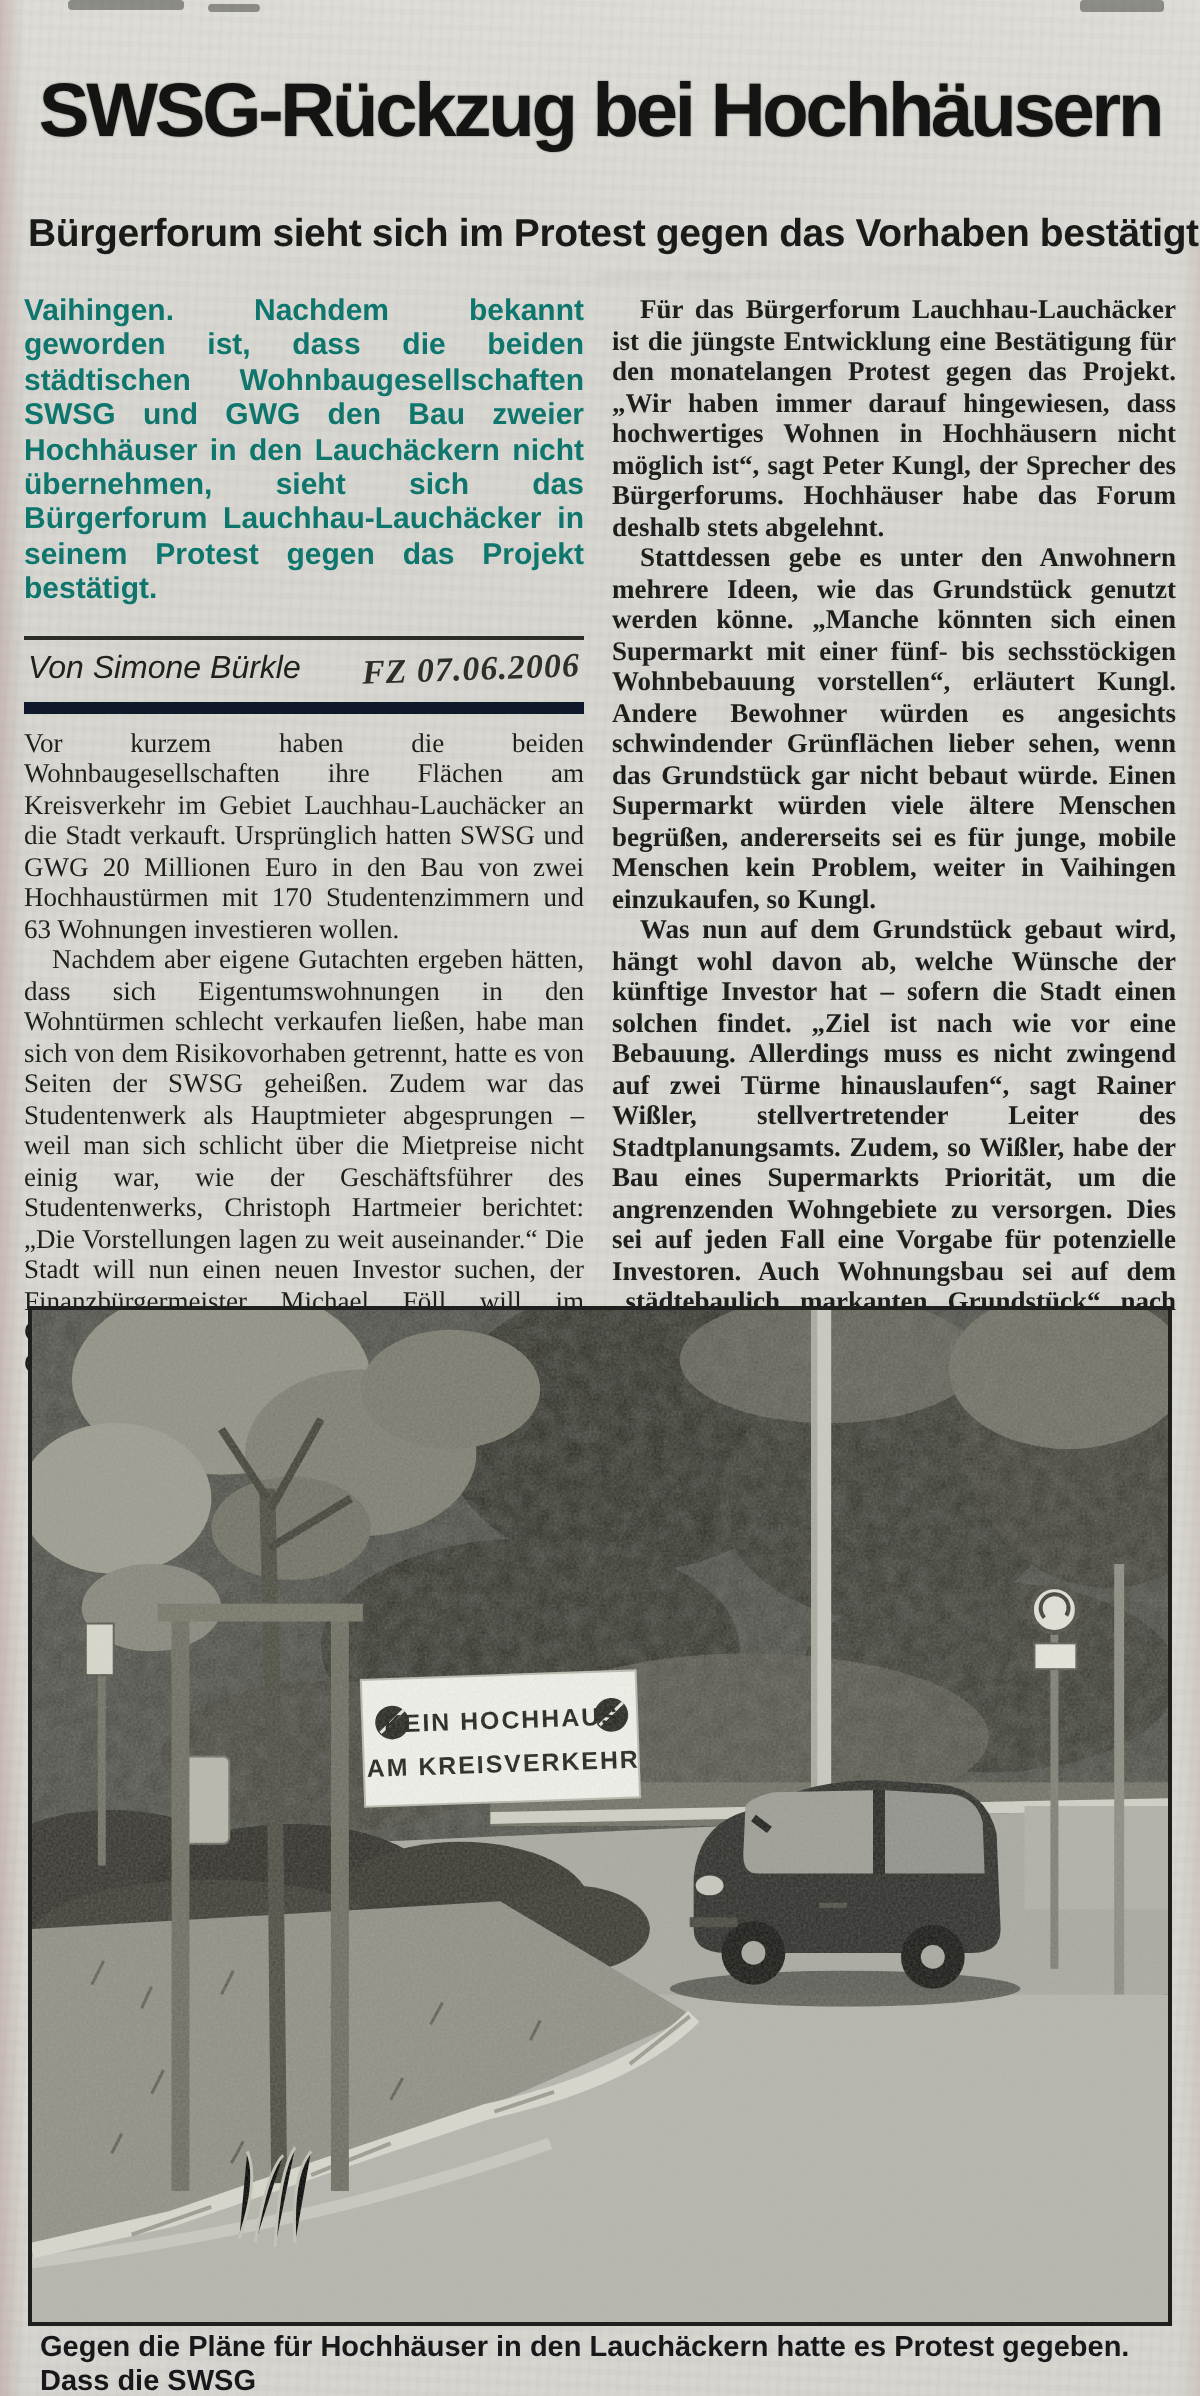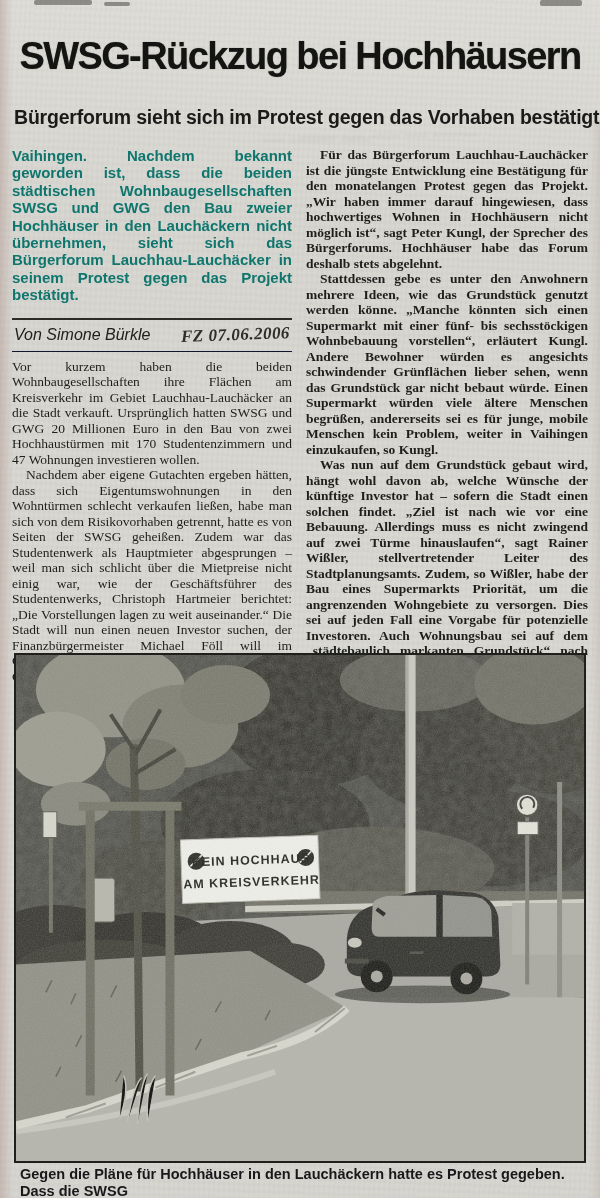--- a/index.html
+++ b/index.html
@@ -30,21 +30,21 @@
     position:absolute;left:14px;top:106px;width:600px;text-align:left;
     font-weight:700;font-size:19.5px;letter-spacing:-.2px;color:#1a1a18;
   }
 
   .col{position:absolute;top:147px;text-align:justify;}
   .col-left{left:12px;width:280px;}
   .col-right{left:306px;width:282px;font-weight:bold;}
   .lead{font-weight:700;font-size:15px;line-height:17.4px;margin:0;color:#0f766e;}
   .lead b{font-weight:700;}
   .byline-block{
-    margin-top:14px;border-top:2px solid #2b2b28;border-bottom:1px solid #0f172a;
+    margin-top:14px;border-top:2px solid #2b2b28;border-bottom:6px solid #0f172a;
     padding:5px 2px 6px 2px;display:flex;justify-content:space-between;align-items:center;
   }
   .byline{font-style:italic;font-size:16px;color:#20201e;}
   .hand-date{
     font-family:"Liberation Serif",serif;font-style:italic;font-weight:700;
     font-size:17px;color:#2e2e2a;transform:rotate(-2deg);letter-spacing:.5px;
   }
   .body-text p{
     font-family:"Liberation Serif",serif;font-size:13.5px;line-height:15.5px;
     margin:0;color:#1e1e1c;
@@ -79,21 +79,21 @@
 
 <div class="subheadline">Bürgerforum sieht sich im Protest gegen das Vorhaben bestätigt</div>
 
 <div class="col col-left">
   <p class="lead"><b>Vaihingen.</b><span> Nachdem bekannt geworden ist, dass die beiden städtischen Wohnbaugesellschaften SWSG und GWG den Bau zweier Hochhäuser in den Lauchäckern nicht übernehmen, sieht sich das Bürgerforum Lauchhau-Lauchäcker in seinem Protest gegen das Projekt bestätigt.</span></p>
   <div class="byline-block">
     <span class="byline">Von Simone Bürkle</span>
     <span class="hand-date">FZ 07.06.2006</span>
   </div>
   <div class="body-text">
-    <p>Vor kurzem haben die beiden Wohnbaugesellschaften ihre Flächen am Kreisverkehr im Gebiet Lauchhau-Lauchäcker an die Stadt verkauft. Ursprünglich hatten SWSG und GWG 20 Millionen Euro in den Bau von zwei Hochhaustürmen mit 170 Studentenzimmern und 47 Wohnungen investieren wollen.</p>
+    <p>Vor kurzem haben die beiden Wohnbaugesellschaften ihre Flächen am Kreisverkehr im Gebiet Lauchhau-Lauchäcker an die Stadt verkauft. Ursprünglich hatten SWSG und GWG 20 Millionen Euro in den Bau von zwei Hochhaustürmen mit 170 Studentenzimmern und 63 Wohnungen investieren wollen.</p>
     <p class="indent">Nachdem aber eigene Gutachten ergeben hätten, dass sich Eigentumswohnungen in den Wohntürmen schlecht verkaufen ließen, habe man sich von dem Risikovorhaben getrennt, hatte es von Seiten der SWSG geheißen. Zudem war das Studentenwerk als Hauptmieter abgesprungen – weil man sich schlicht über die Mietpreise nicht einig war, wie der Geschäftsführer des Studentenwerks, Christoph Hartmeier berichtet: „Die Vorstellungen lagen zu weit auseinander.“ Die Stadt will nun einen neuen Investor suchen, der Finanzbürgermeister Michael Föll will im Grundsatz aber an der Idee festhalten, das Grundstück mit Hochhäusern zu bebauen.</p>
   </div>
 </div>
 
 <div class="col col-right">
   <div class="body-text">
     <p class="indent">Für das Bürgerforum Lauchhau-Lauchäcker ist die jüngste Entwicklung eine Bestätigung für den monatelangen Protest gegen das Projekt. „Wir haben immer darauf hingewiesen, dass hochwertiges Wohnen in Hochhäusern nicht möglich ist“, sagt Peter Kungl, der Sprecher des Bürgerforums. Hochhäuser habe das Forum deshalb stets abgelehnt.</p>
     <p class="indent">Stattdessen gebe es unter den Anwohnern mehrere Ideen, wie das Grundstück genutzt werden könne. „Manche könnten sich einen Supermarkt mit einer fünf- bis sechsstöckigen Wohnbebauung vorstellen“, erläutert Kungl. Andere Bewohner würden es angesichts schwindender Grünflächen lieber sehen, wenn das Grundstück gar nicht bebaut würde. Einen Supermarkt würden viele ältere Menschen begrüßen, andererseits sei es für junge, mobile Menschen kein Problem, weiter in Vaihingen einzukaufen, so Kungl.</p>
     <p class="indent">Was nun auf dem Grundstück gebaut wird, hängt wohl davon ab, welche Wünsche der künftige Investor hat – sofern die Stadt einen solchen findet. „Ziel ist nach wie vor eine Bebauung. Allerdings muss es nicht zwingend auf zwei Türme hinauslaufen“, sagt Rainer Wißler, stellvertretender Leiter des Stadtplanungsamts. Zudem, so Wißler, habe der Bau eines Supermarkts Priorität, um die angrenzenden Wohngebiete zu versorgen. Dies sei auf jeden Fall eine Vorgabe für potenzielle Investoren. Auch Wohnungsbau sei auf dem „städtebaulich markanten Grundstück“ nach wie vor erwünscht.</p>
   </div>

